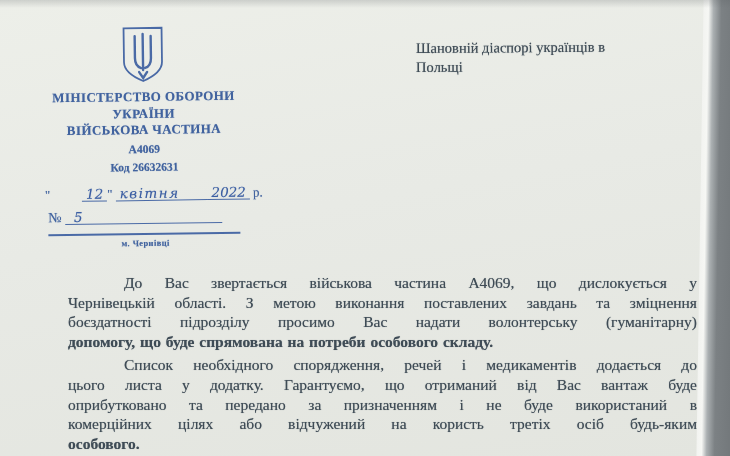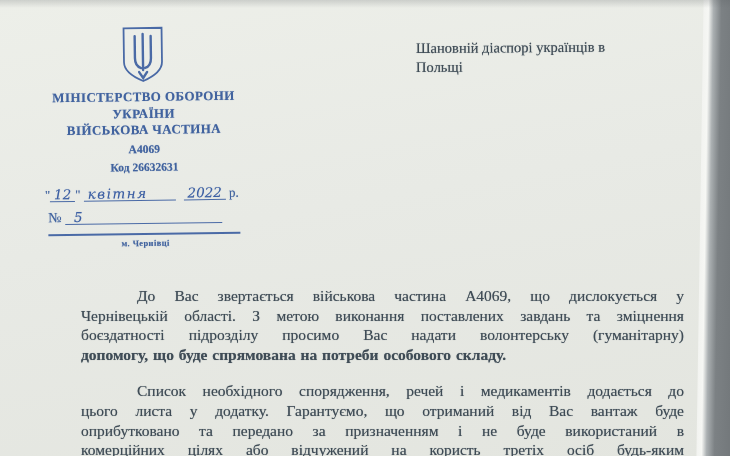--- a/index.html
+++ b/index.html
@@ -29,44 +29,44 @@
   .lh-small { font-weight: bold; font-size: 11.5px; line-height: 16px; margin-top: 2px; }
   .date-row {
     margin-top: 11px; padding-left: 6px; text-align: left;
     font-size: 13px; white-space: nowrap;
   }
   .hand {
     font-family: "DejaVu Serif", serif; font-style: italic;
     font-size: 13.5px; color: #3c5fa4;
   }
   .u { display: inline-block; border-bottom: 1.6px solid #4a6aa6; line-height: 14px; }
-  .u-day   { width: 25px; text-align: center; }
+  .u-day   { width: 25px; text-align: center; margin-left: 32px; }
   .u-month { width: 88px; text-align: left; padding-left: 4px; letter-spacing: 1.5px; }
-  .u-year  { width: 42px; text-align: center; margin-left: 8px; }
+  .u-year  { width: 42px; text-align: center; margin-left: 0; }
   .num-row { margin-top: 7px; padding-left: 9px; text-align: left; font-size: 14px; }
   .u-num   { width: 148px; text-align: left; padding-left: 9px; }
   .rule    { margin: 8px 0 0 9px; width: 192px; height: 2.2px; background: #4a6aa6; }
   .city    { margin-top: 3px; font-size: 8.5px; font-weight: bold; letter-spacing: 0.4px; }
 
   
   .recipient {
     position: absolute; left: 416px; top: 38px; width: 290px;
     font-size: 14.5px; line-height: 19px;
     color: #3f4c56;
     transform: rotate(-0.4deg);
     text-shadow: 0 0 0.8px rgba(63, 76, 86, 0.65);
   }
 
   
   .letter-body {
     position: absolute; left: 64px; top: 269px; width: 637px;
     font-size: 15.5px; color: #3f4c56;
     text-shadow: 0 0 0.8px rgba(63, 76, 86, 0.65);
   }
-  .para { margin: 17px; }
+  .para { margin: 4px; }
   .bline { line-height: 19.6px; text-align: justify; text-align-last: justify; word-spacing: 1px; }
   .bline.first { padding-left: 56px; }
   .bline.plast { text-align-last: left; font-weight: bold; }
 
   
   .photo-edge {
     position: absolute; top: -4px; right: -6px; bottom: -4px; width: 36px;
     background: linear-gradient(90deg,
       #f2f3f0 0%, #f6f7f4 14%, #abb0b2 28%, #7c8184 50%, #72777a 100%);
     transform: skewX(-0.9deg);

